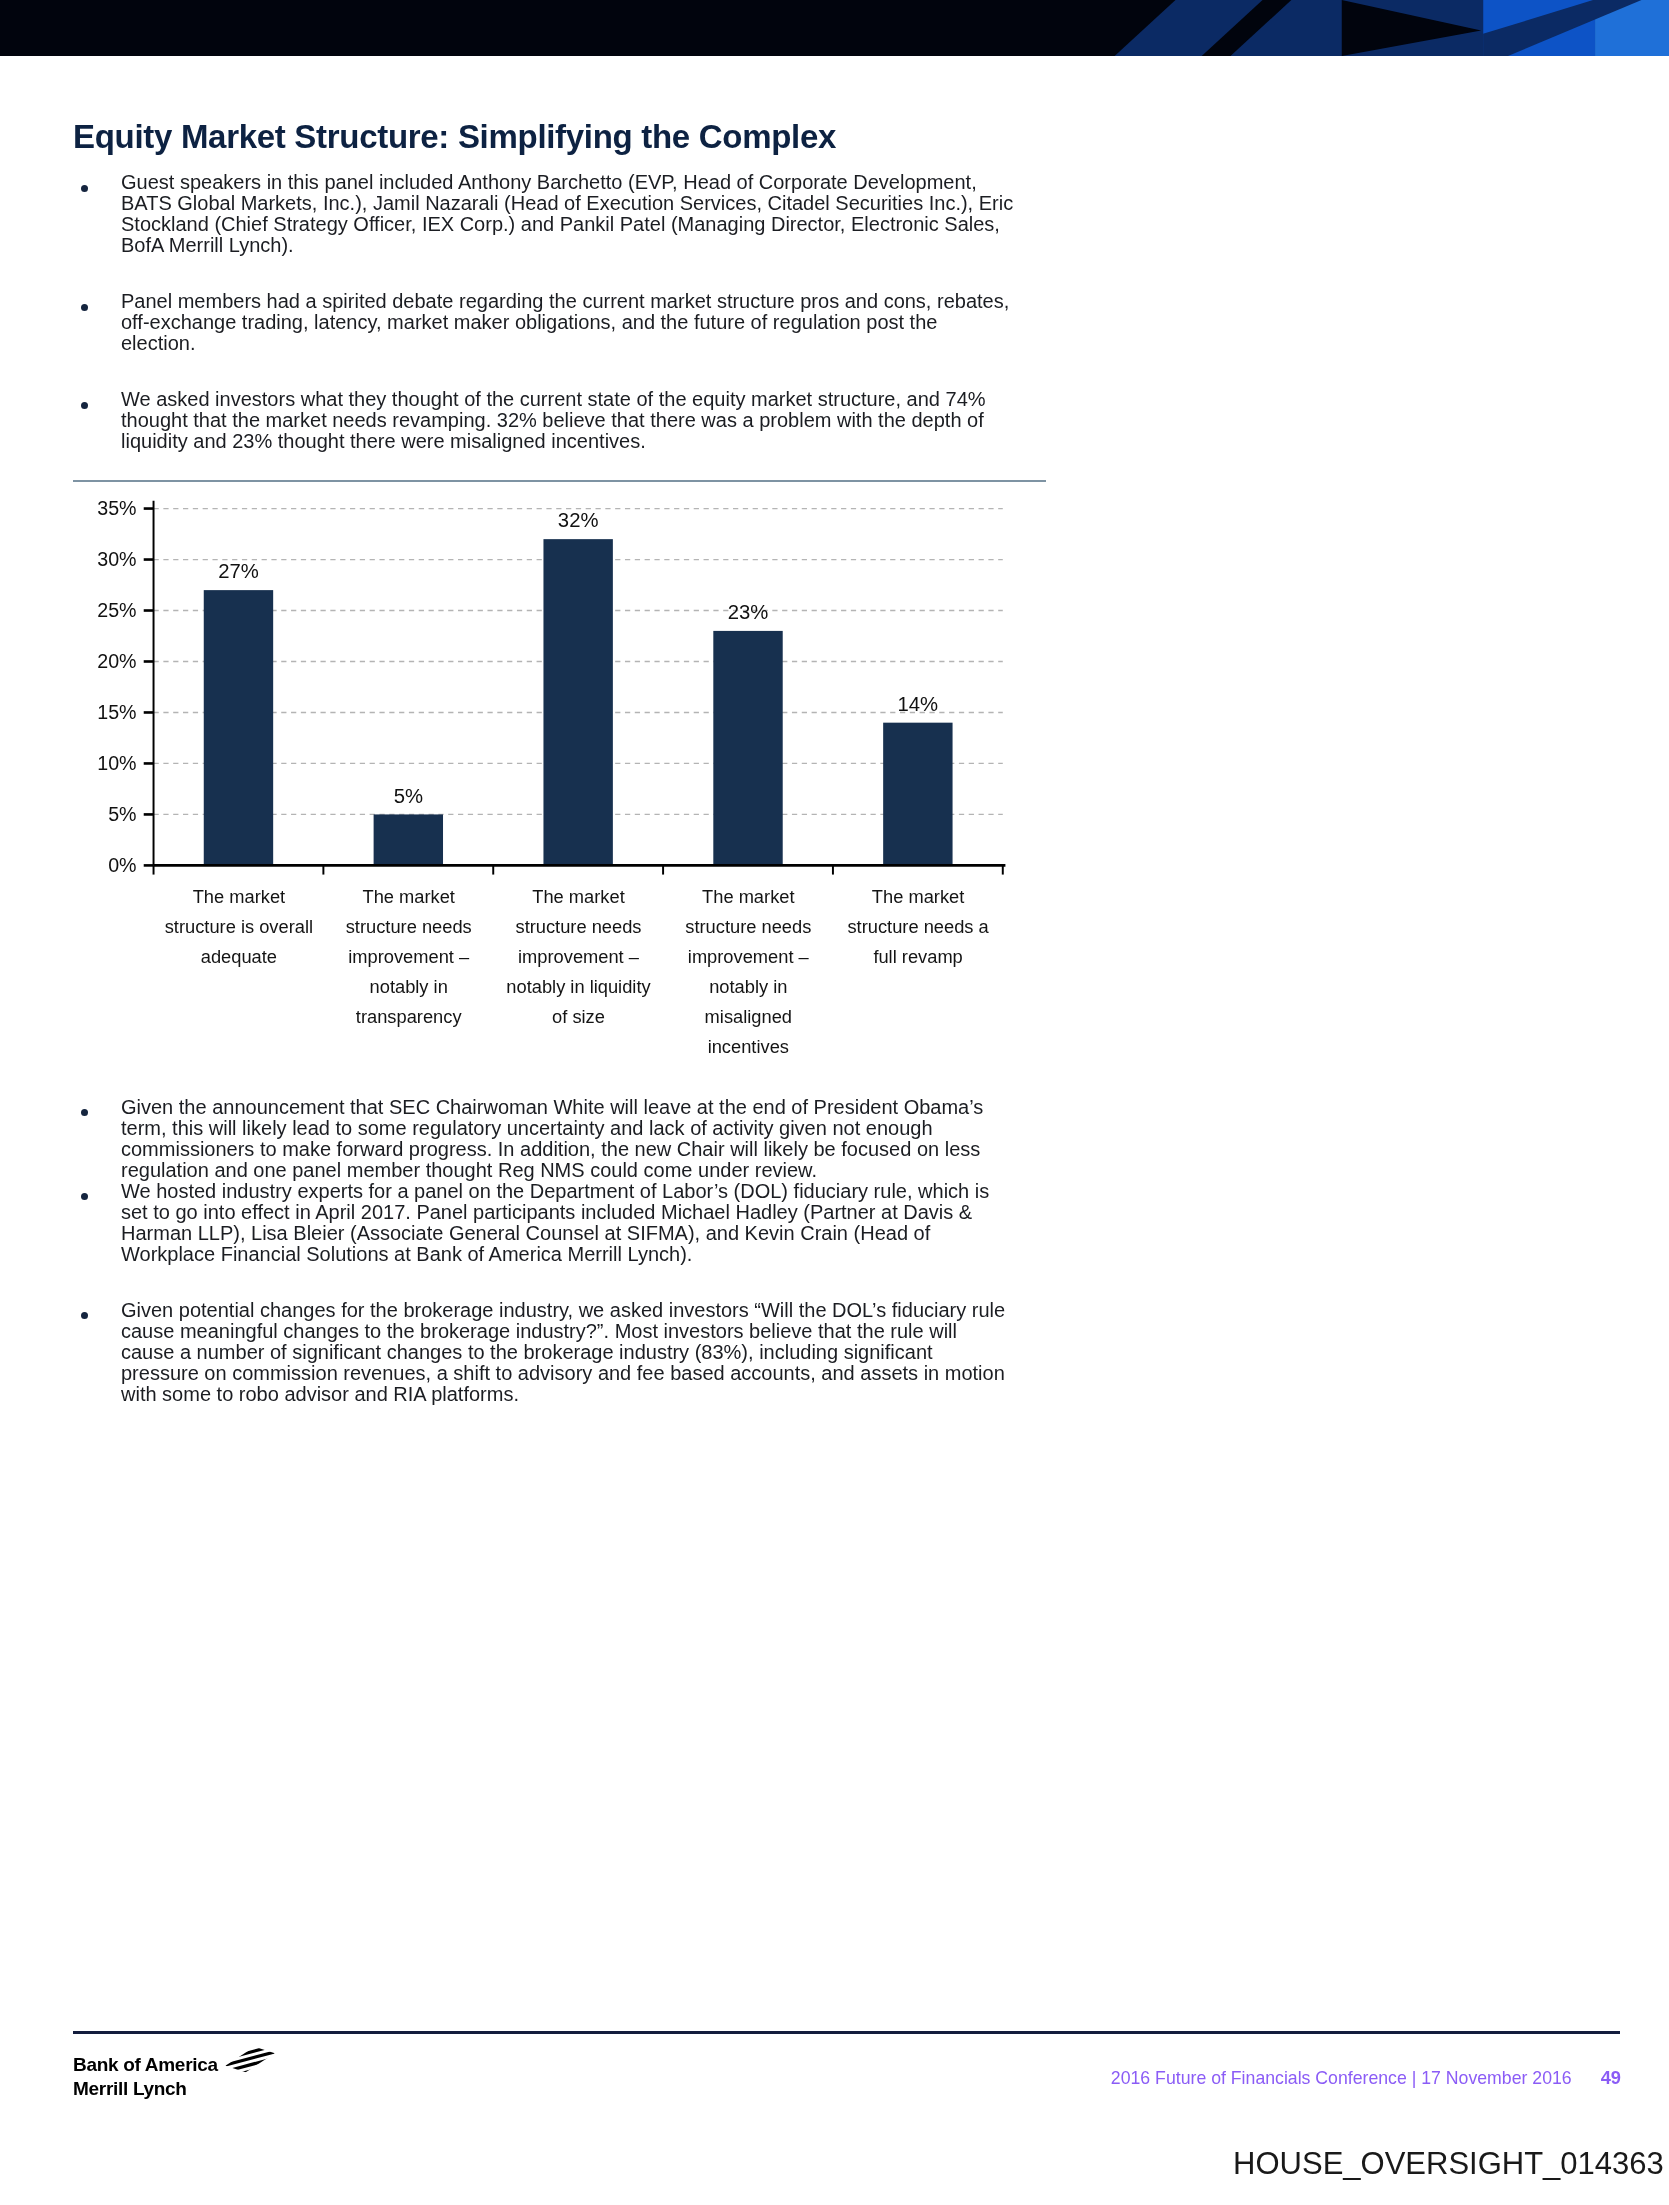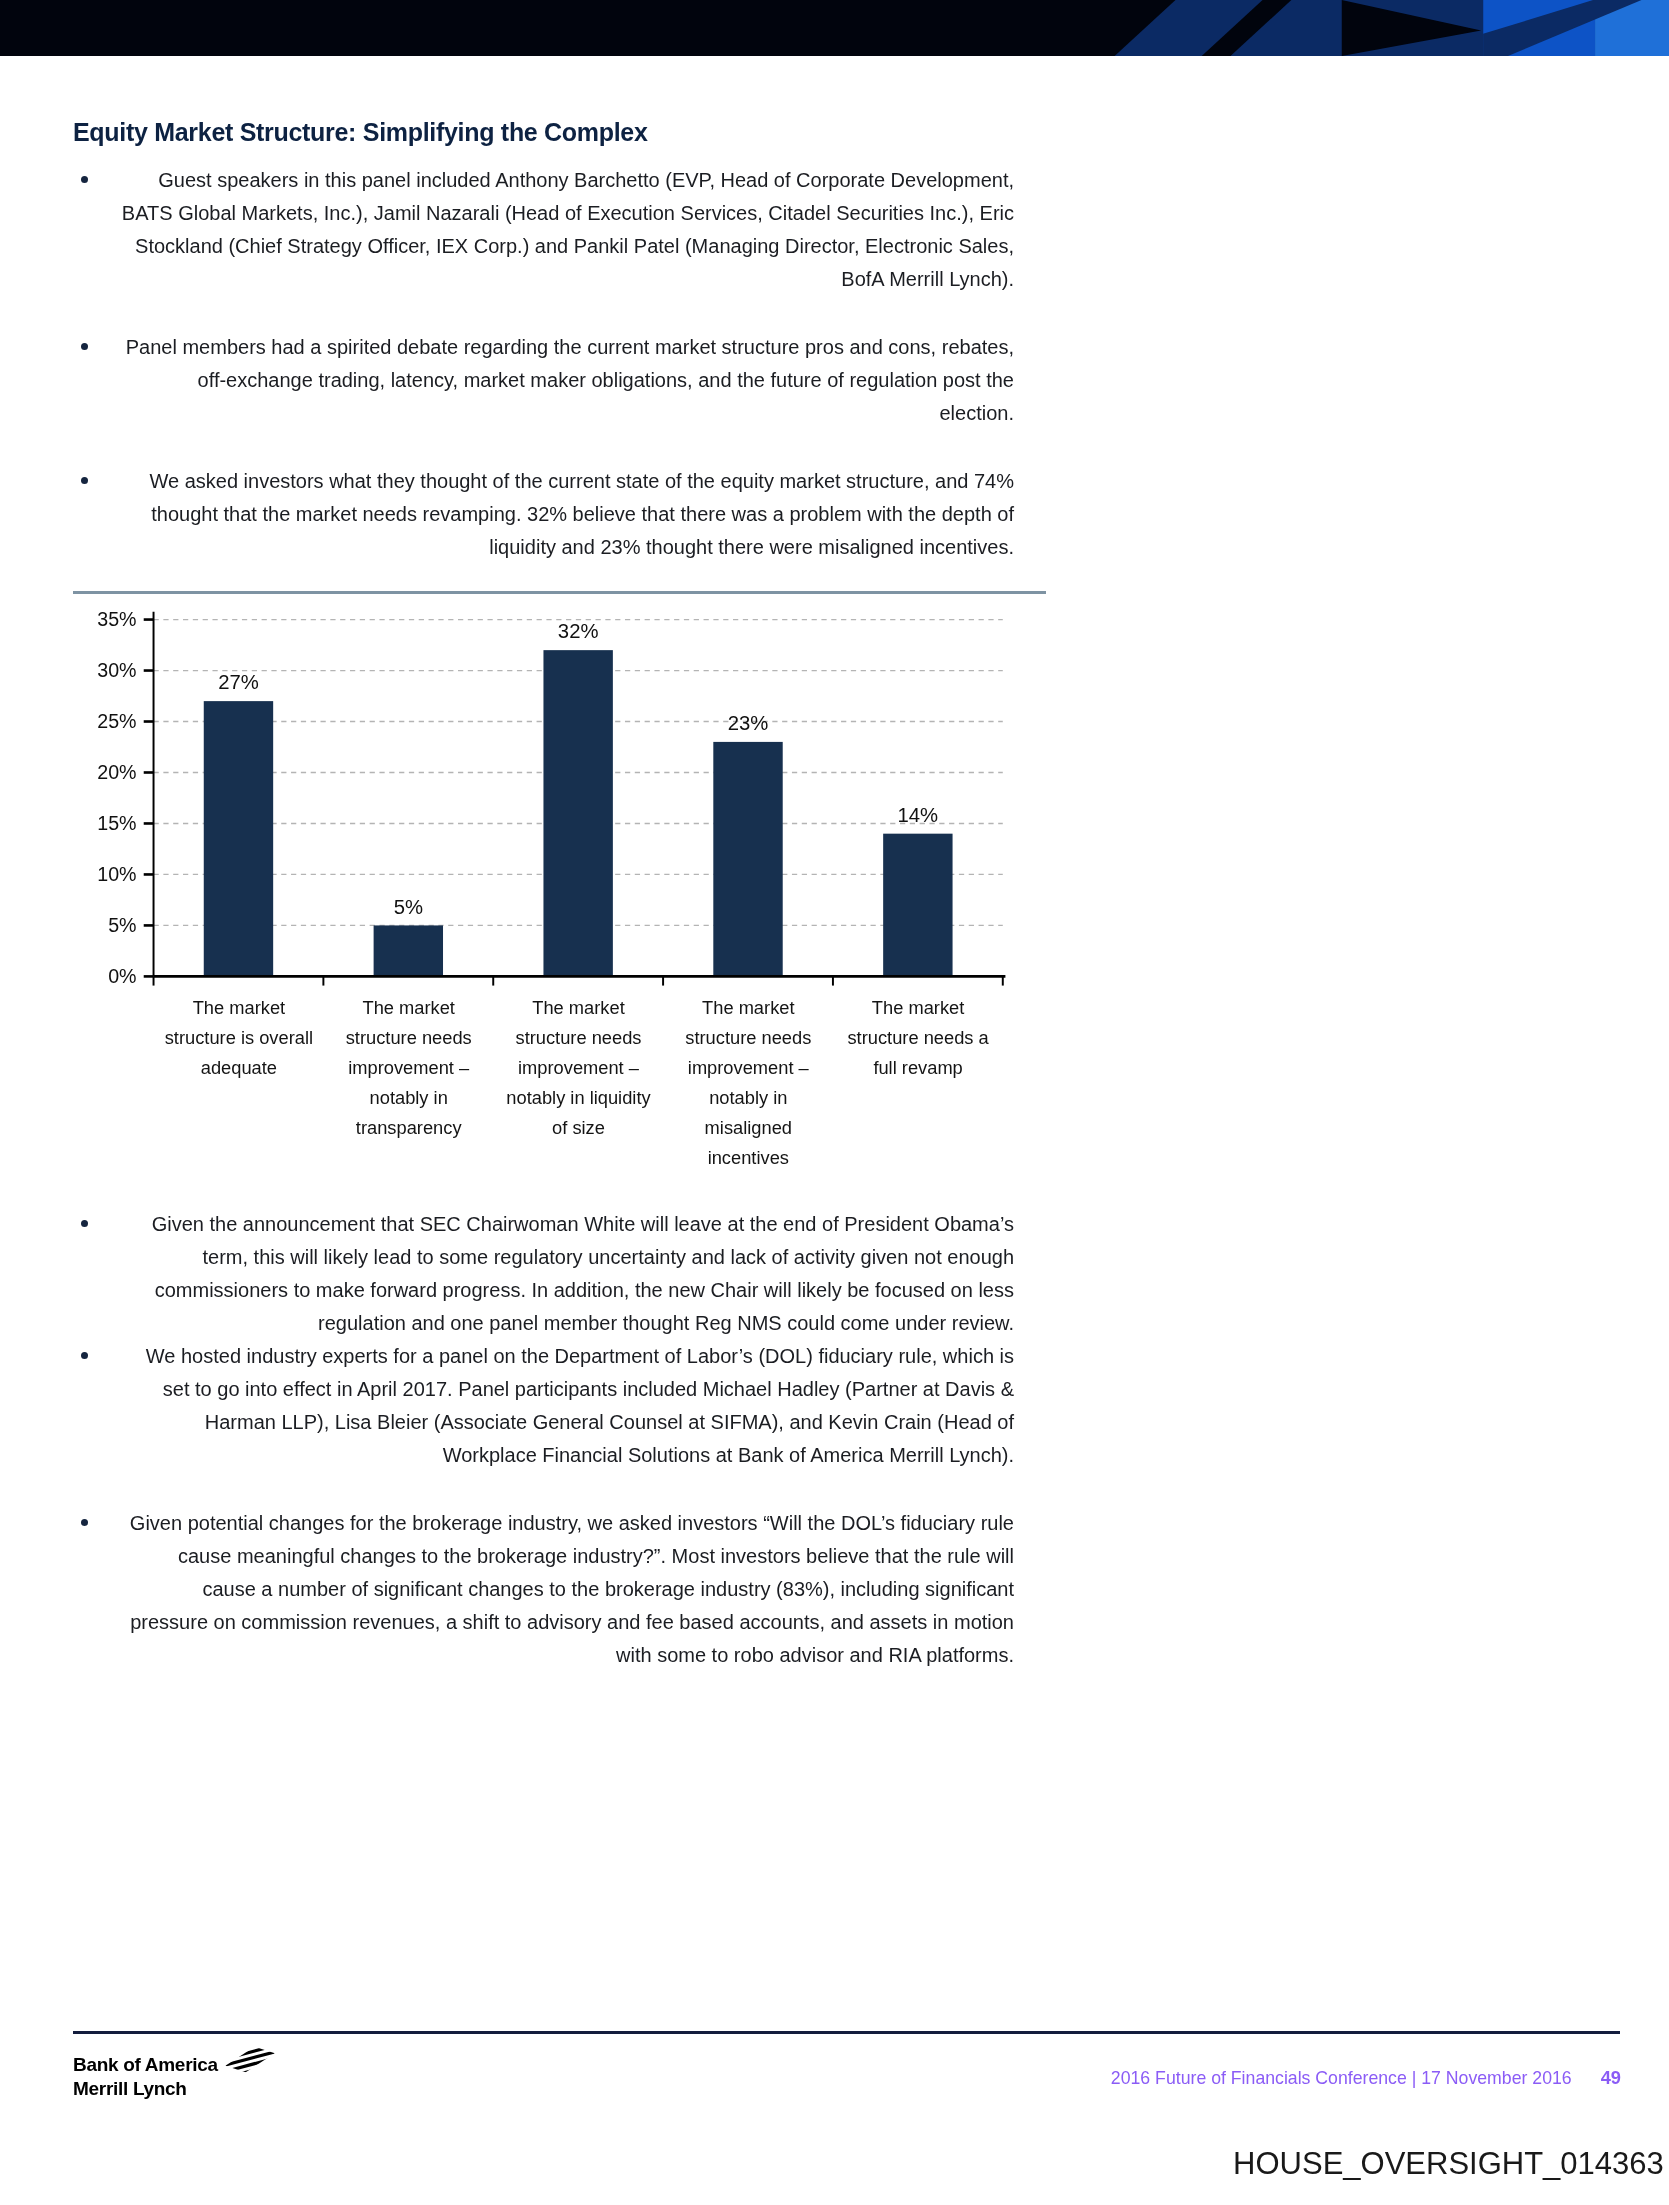--- a/index.html
+++ b/index.html
@@ -3,28 +3,28 @@
 <meta charset="utf-8">
 <style>
   html,body{margin:0;padding:0;background:#e8e8e8;}
   .page{position:relative;width:1669px;height:2205px;background:#ffffff;overflow:hidden;
         font-family:"Liberation Sans",sans-serif;color:#1b1d22;}
   
   .banner{position:absolute;top:0;left:0;width:1669px;height:56px;}
   .banner svg{display:block;width:1669px;height:56px;}
   
   .content{position:absolute;top:56px;left:73px;width:946px;}
-  h1.sec-title{font-size:25px;font-weight:bold;color:#0d2242;letter-spacing:-0.3px;
+  h1.sec-title{font-size:33px;font-weight:bold;color:#0d2242;letter-spacing:-0.3px;
                margin:63px 0 17px 0;line-height:1.1;}
   h1.sec-title.second{margin-top:26px;margin-bottom:14.4px;}
   .bullet{position:relative;padding-left:48px;margin-top:35px;}
   .bullet.first{margin-top:0;}
   .bullet .dot{position:absolute;left:7.9px;top:12.4px;width:7.2px;height:7.2px;border-radius:50%;
                background:#15253f;}
-  .bullet p{margin:0;font-size:20px;line-height:33px;width:893px;color:#1b1d22;text-align:right;}
+  .bullet p{margin:0;font-size:20px;line-height:21px;width:893px;color:#1b1d22;}
   
   .chart-block{margin-top:27.5px;width:973px;}
   .chart-title{font-size:20px;font-weight:bold;color:#13233d;letter-spacing:-0.2px;}
   .chart-rule{height:2.6px;background:#7e93a3;margin-top:7.9px;width:973px;}
   .chart-plot{margin-top:9.2px;}
   .cat-row{display:flex;margin-left:81px;width:849px;}
   .cat-cell{flex:1;text-align:center;font-size:18.3px;line-height:30px;color:#141414;
             white-space:pre-line;padding:0 3.9px;box-sizing:border-box;}
   .chart-source{font-size:15px;color:#2d2d2d;margin-top:17px;}
   

